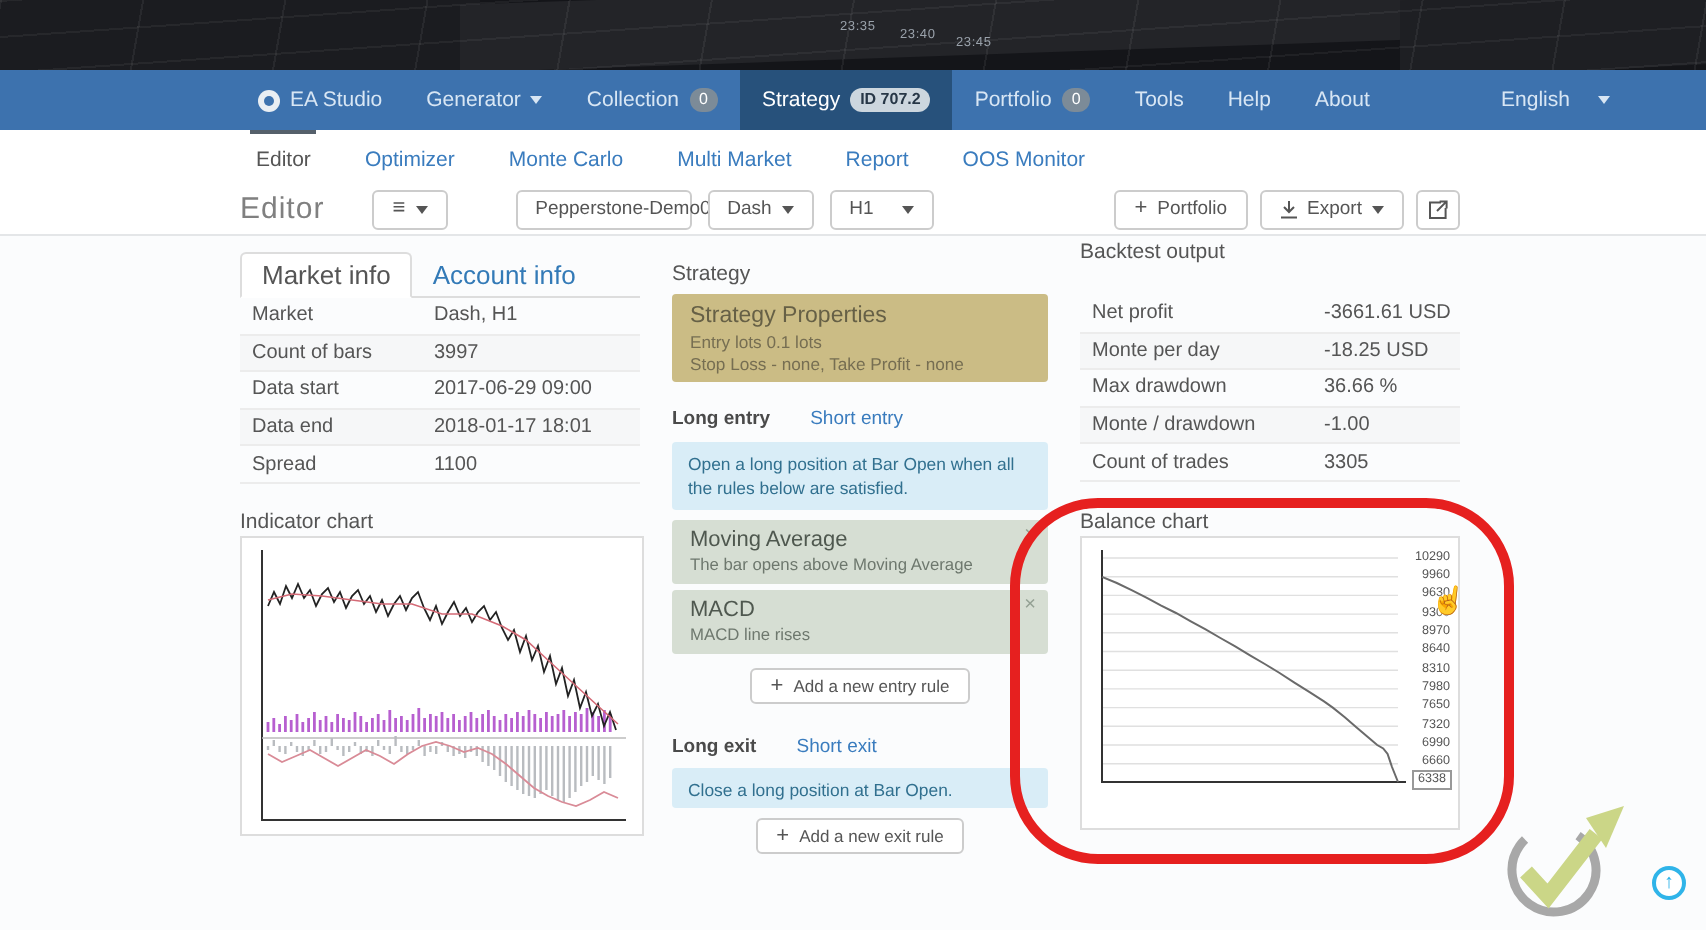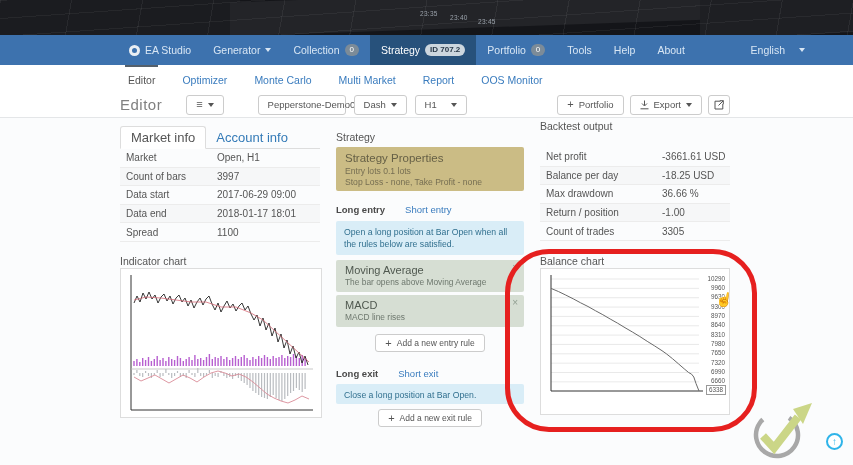--- a/index.html
+++ b/index.html
@@ -228,21 +228,21 @@
     </div>
   </div>
 
   <div class="mi-tabs">
     <div class="mi-tab active">Market info</div>
     <div class="mi-tab link">Account info</div>
   </div>
   <div class="info-table market" style="left:120px;top:149px;width:200px">
       <div class="t-row">
         <span class="t-label">Market</span>
-        <span class="t-value">Open, H1</span>
+        <span class="t-value">Dash, H1</span>
       </div>
       <div class="t-row">
         <span class="t-label">Count of bars</span>
         <span class="t-value">3997</span>
       </div>
       <div class="t-row">
         <span class="t-label">Data start</span>
         <span class="t-value">2017-06-29 09:00</span>
       </div>
       <div class="t-row">
@@ -307,29 +307,29 @@
     </button>
   </div>
 
   <div class="sec-title" style="left:540px;top:120px">Backtest output</div>
   <div class="info-table backtest" style="left:540px;top:148px;width:190px">
       <div class="t-row">
         <span class="t-label">Net profit</span>
         <span class="t-value">-3661.61 USD</span>
       </div>
       <div class="t-row">
-        <span class="t-label">Balance per day</span>
+        <span class="t-label">Monte per day</span>
         <span class="t-value">-18.25 USD</span>
       </div>
       <div class="t-row">
         <span class="t-label">Max drawdown</span>
         <span class="t-value">36.66 %</span>
       </div>
       <div class="t-row">
-        <span class="t-label">Return / position</span>
+        <span class="t-label">Monte / drawdown</span>
         <span class="t-value">-1.00</span>
       </div>
       <div class="t-row">
         <span class="t-label">Count of trades</span>
         <span class="t-value">3305</span>
       </div>
     </div>
 
   <div class="sec-title" style="left:540px;top:255px">Balance chart</div>
   <div class="card balance-card">

